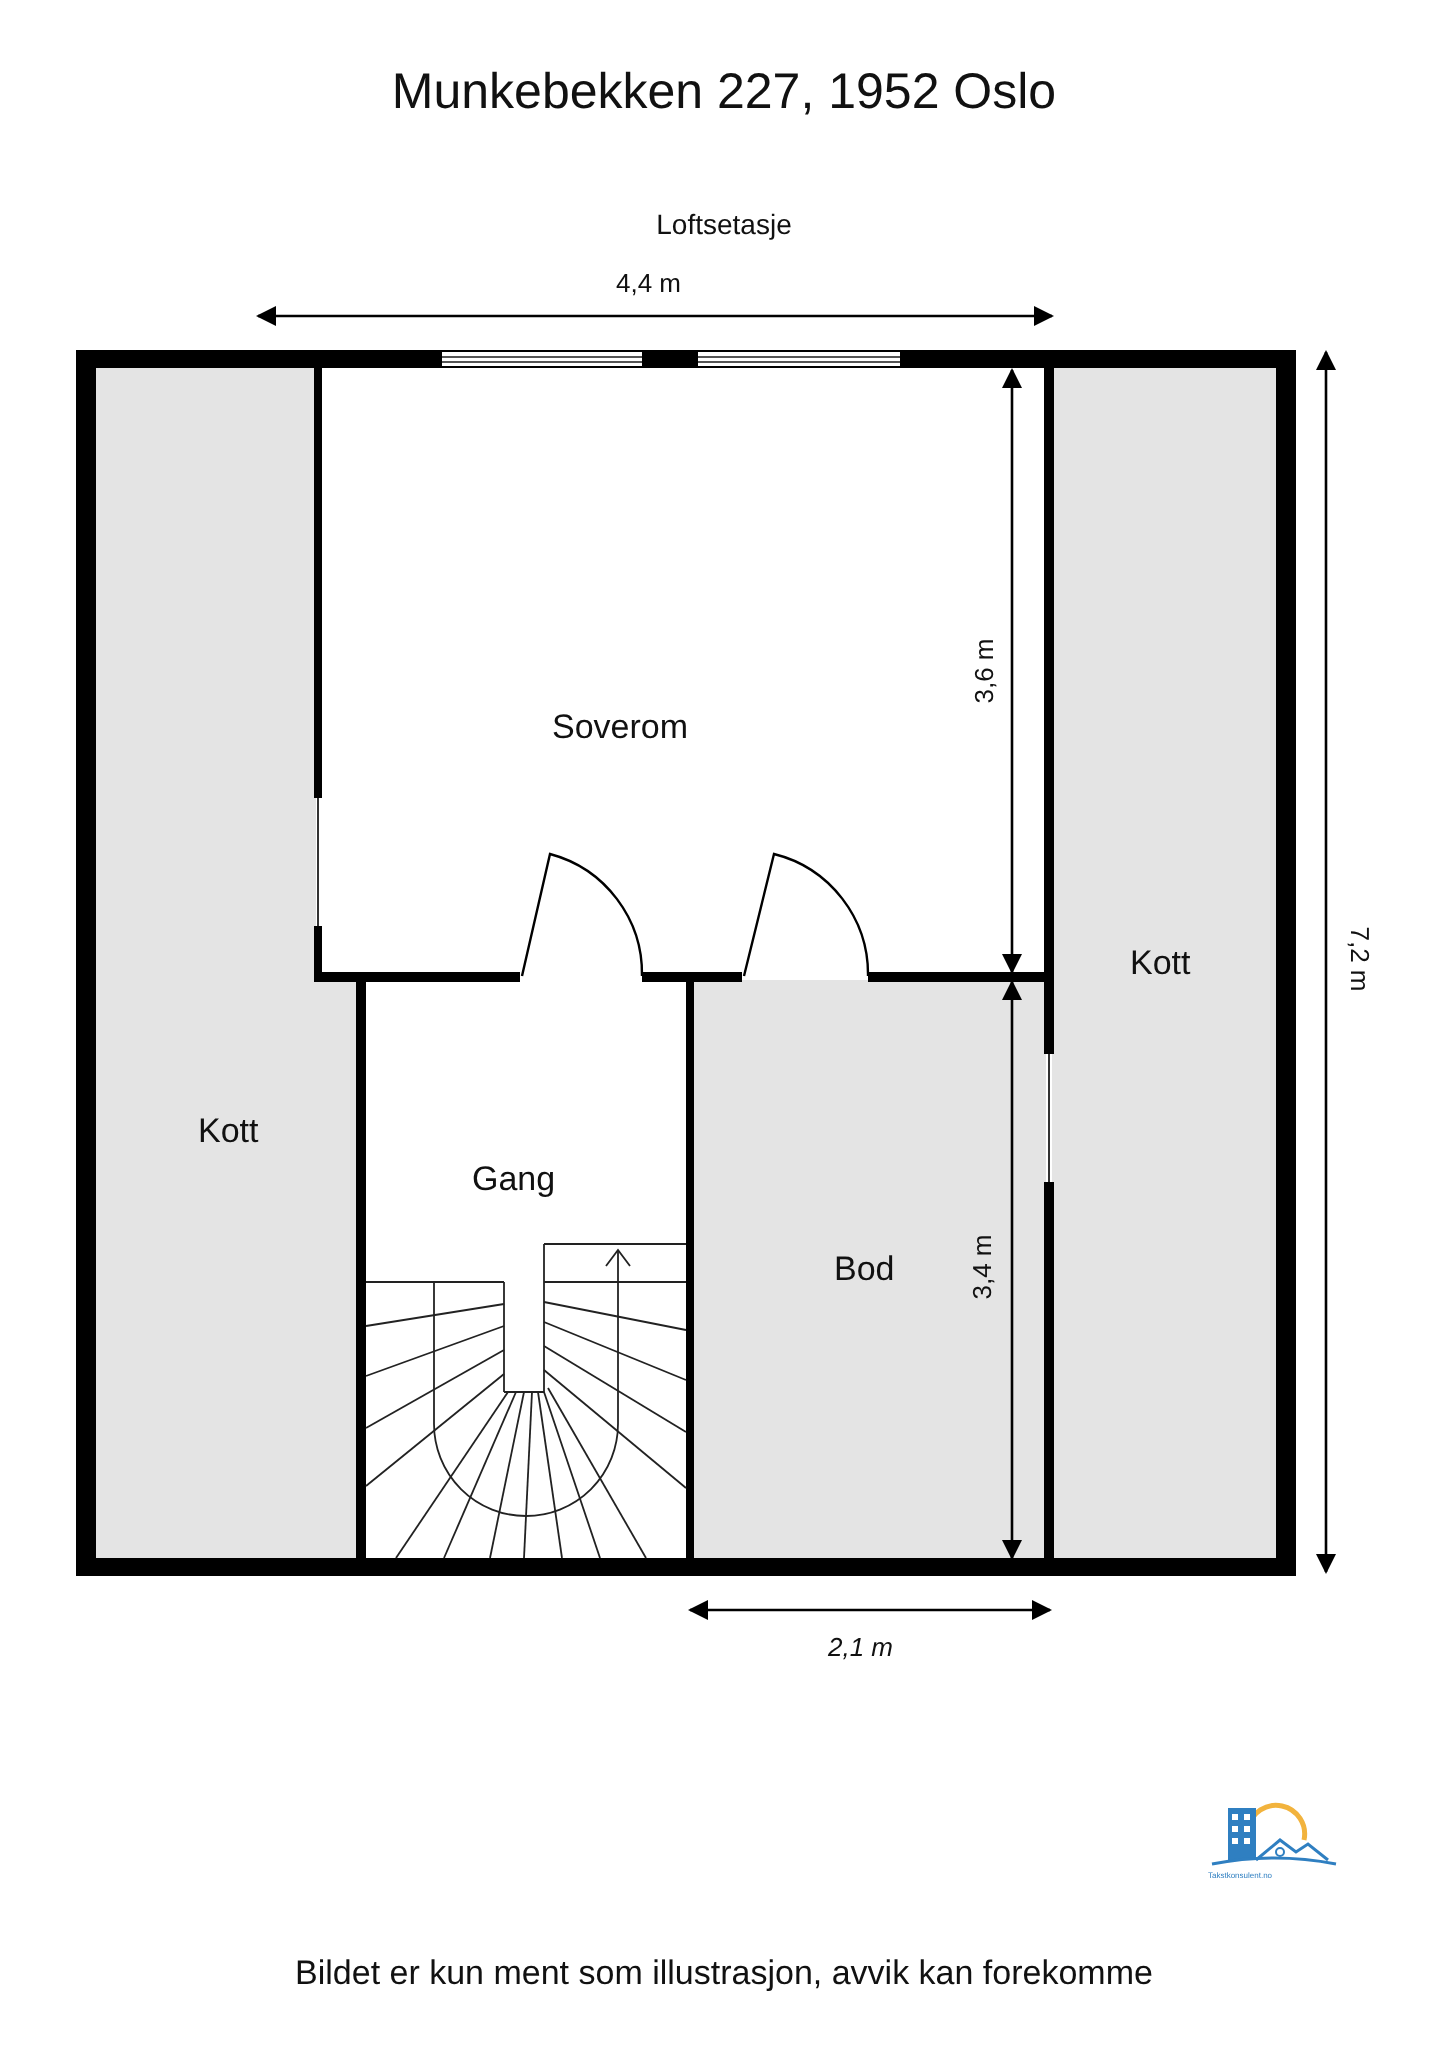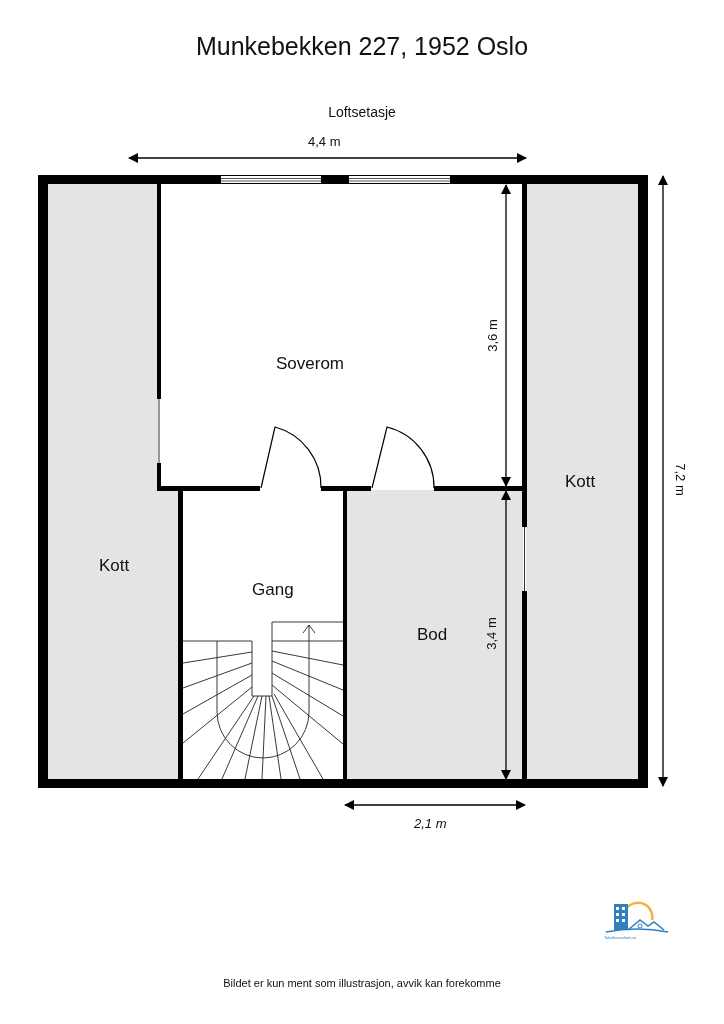--- a/index.html
+++ b/index.html
@@ -3,21 +3,21 @@
 <meta charset="utf-8">
 <style>
   html, body { margin:0; padding:0; background:#ffffff; }
   body { width:724px; height:1024px; position:relative; overflow:hidden; font-family:"Liberation Sans", sans-serif; color:#111; }
   .title { position:absolute; left:0; width:724px; top:32px; text-align:center; font-size:25px; }
   .floor { position:absolute; left:0; width:724px; top:104px; text-align:center; font-size:14px; }
   .lbl { position:absolute; font-size:17px; white-space:nowrap; }
   .dim { position:absolute; font-size:13px; white-space:nowrap; }
   .rot { transform:rotate(-90deg); transform-origin:center; }
   .rot90 { transform:rotate(90deg); transform-origin:center; }
-  .footer { position:absolute; left:0; width:724px; top:977px; text-align:center; font-size:11px; }
+  .footer { position:absolute; left:0; width:724px; top:977px; text-align:center; font-size:17px; }
   svg.plan { position:absolute; left:0; top:0; }
   .logo { position:absolute; left:602px; top:898px; width:70px; height:46px; }
 </style>
 </head>
 <body>
 
 <div class="title">Munkebekken 227, 1952 Oslo</div>
 <div class="floor">Loftsetasje</div>
 
 <svg class="plan" width="724" height="1024" viewBox="0 0 724 1024">
@@ -104,21 +104,21 @@
 
 <div class="dim" style="left:308px; top:134px;">4,4 m</div>
 <div class="dim rot" style="left:467px; top:328px; width:50px; text-align:center;">3,6 m</div>
 <div class="dim rot" style="left:466px; top:626px; width:50px; text-align:center;">3,4 m</div>
 <div class="dim rot90" style="left:655px; top:472px; width:50px; text-align:center;">7,2 m</div>
 <div class="dim" style="left:414px; top:816px;font-style:italic;">2,1 m</div>
 
 <div class="lbl" style="left:276px; top:354px;">Soverom</div>
 <div class="lbl" style="left:99px; top:556px;">Kott</div>
 <div class="lbl" style="left:565px; top:472px;">Kott</div>
-<div class="lbl" style="left:252px; top:580px;text-align:right;">Gang</div>
+<div class="lbl" style="left:236px; top:580px;text-align:right;">Gang</div>
 <div class="lbl" style="left:417px; top:625px;text-align:center;">Bod</div>
 
 <svg class="logo" viewBox="0 0 70 46">
   <path d="M22,16 A14,14 0 0 1 50,22" fill="none" stroke="#f2b33d" stroke-width="2.5"></path>
   <rect x="12" y="6" width="14" height="26" fill="#2f7fc1"></rect>
   <g fill="#fff">
     <rect x="14" y="9" width="3" height="3"></rect>
       <rect x="20" y="9" width="3" height="3"></rect>
     <rect x="14" y="15" width="3" height="3"></rect>
       <rect x="20" y="15" width="3" height="3"></rect>

